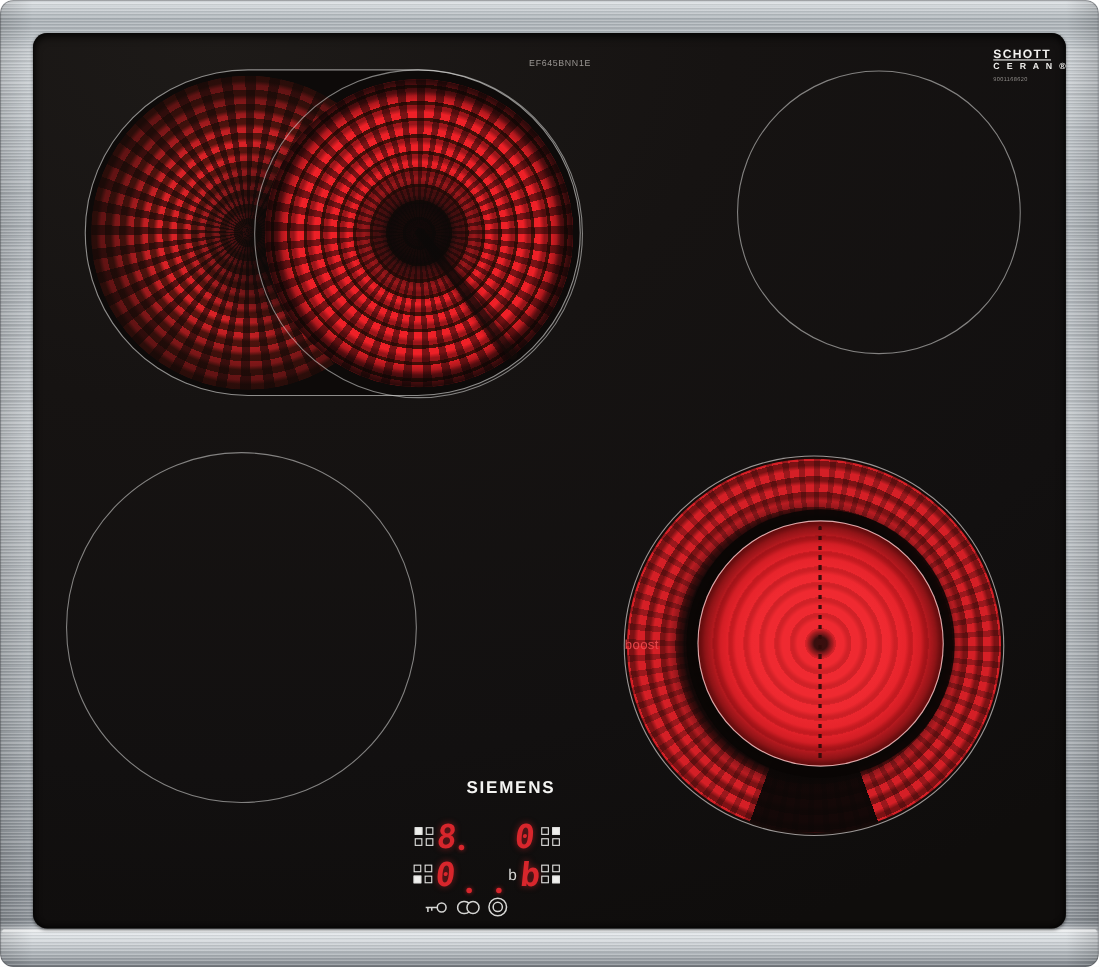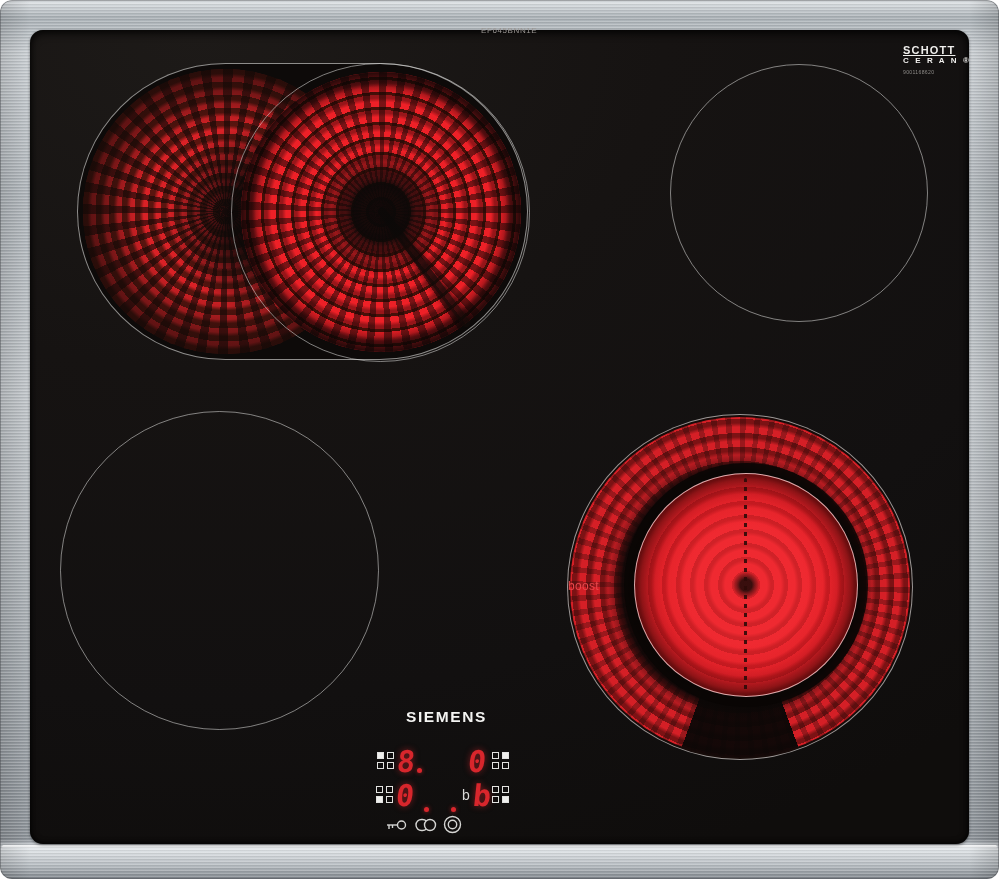--- a/index.html
+++ b/index.html
@@ -69,26 +69,26 @@
     background:
       radial-gradient(circle at 50% 50%, rgba(25,10,8,.85) 0 6px, rgba(25,10,8,0) 13px),
       repeating-radial-gradient(circle at 50% 50%, rgba(240,45,50,.28) 0 7px, rgba(130,16,16,.28) 11px 14px),
       radial-gradient(circle at 50% 50%, #ef2830 0 38%, #d2161f 68%, #8c1114 94%, #4a0d0c 100%);
     box-shadow: 0 0 0 10px rgba(9,6,5,.88), inset 0 0 20px 7px rgba(40,9,7,.75);}
   .br-dotline{position:absolute;left:744px;top:478px;width:3px;height:215px;border-radius:2px;
     background:repeating-linear-gradient(180deg, rgba(45,10,8,.9) 0 4px, rgba(0,0,0,0) 4px 9px);}
   .boost{position:absolute;left:568px;top:579px;color:#e8474b;font-size:12px;letter-spacing:.3px;}
 
   
-  .model{position:absolute;left:481px;top:26px;color:#9a9693;font-size:8px;letter-spacing:.6px;}
+  .model{position:absolute;left:481px;top:53px;color:#9a9693;font-size:8px;letter-spacing:.6px;}
   .schott{position:absolute;left:903px;top:45px;text-align:left;color:#f0efed;line-height:1.05;}
   .schott .l1{font-size:11px;font-weight:bold;letter-spacing:1.2px;text-decoration:underline;}
   .schott .l2{font-size:8px;font-weight:bold;letter-spacing:2.1px;text-align:center;}
   .schott .serial{margin-top:5px;font-size:6px;color:#8d8a87;letter-spacing:.4px;transform:scale(.85);transform-origin:left top;}
-  .brand{position:absolute;left:406px;top:708px;color:#f4f4f2;font-size:15.5px;font-weight:bold;letter-spacing:1.6px;}
+  .brand{position:absolute;left:424px;top:708px;color:#f4f4f2;font-size:15.5px;font-weight:bold;letter-spacing:1.6px;}
 
   
   .seg{position:absolute;color:#d8262c;font-family:"DejaVu Sans Mono",monospace;font-size:30px;font-weight:bold;
     transform:skewX(-6deg);text-shadow:0 0 6px rgba(216,38,44,.55);line-height:1;}
   .seg-dot{position:absolute;width:5px;height:5px;border-radius:50%;background:#d8262c;box-shadow:0 0 4px rgba(216,38,44,.7);}
   .prefix-b{position:absolute;color:#d9d9d7;font-size:14px;line-height:1;}
   .zone-ind{position:absolute;width:17px;height:17px;display:grid;grid-template-columns:7px 7px;grid-template-rows:7px 7px;gap:3px;}
   .zone-ind span{display:block;width:7px;height:7px;border:1.5px solid #e3e3e1;box-sizing:border-box;background:transparent;}
   .zone-ind span.fill{background:#efefed;}
   .led{position:absolute;width:5px;height:5px;border-radius:50%;background:#d8262c;box-shadow:0 0 4px rgba(216,38,44,.7);}

